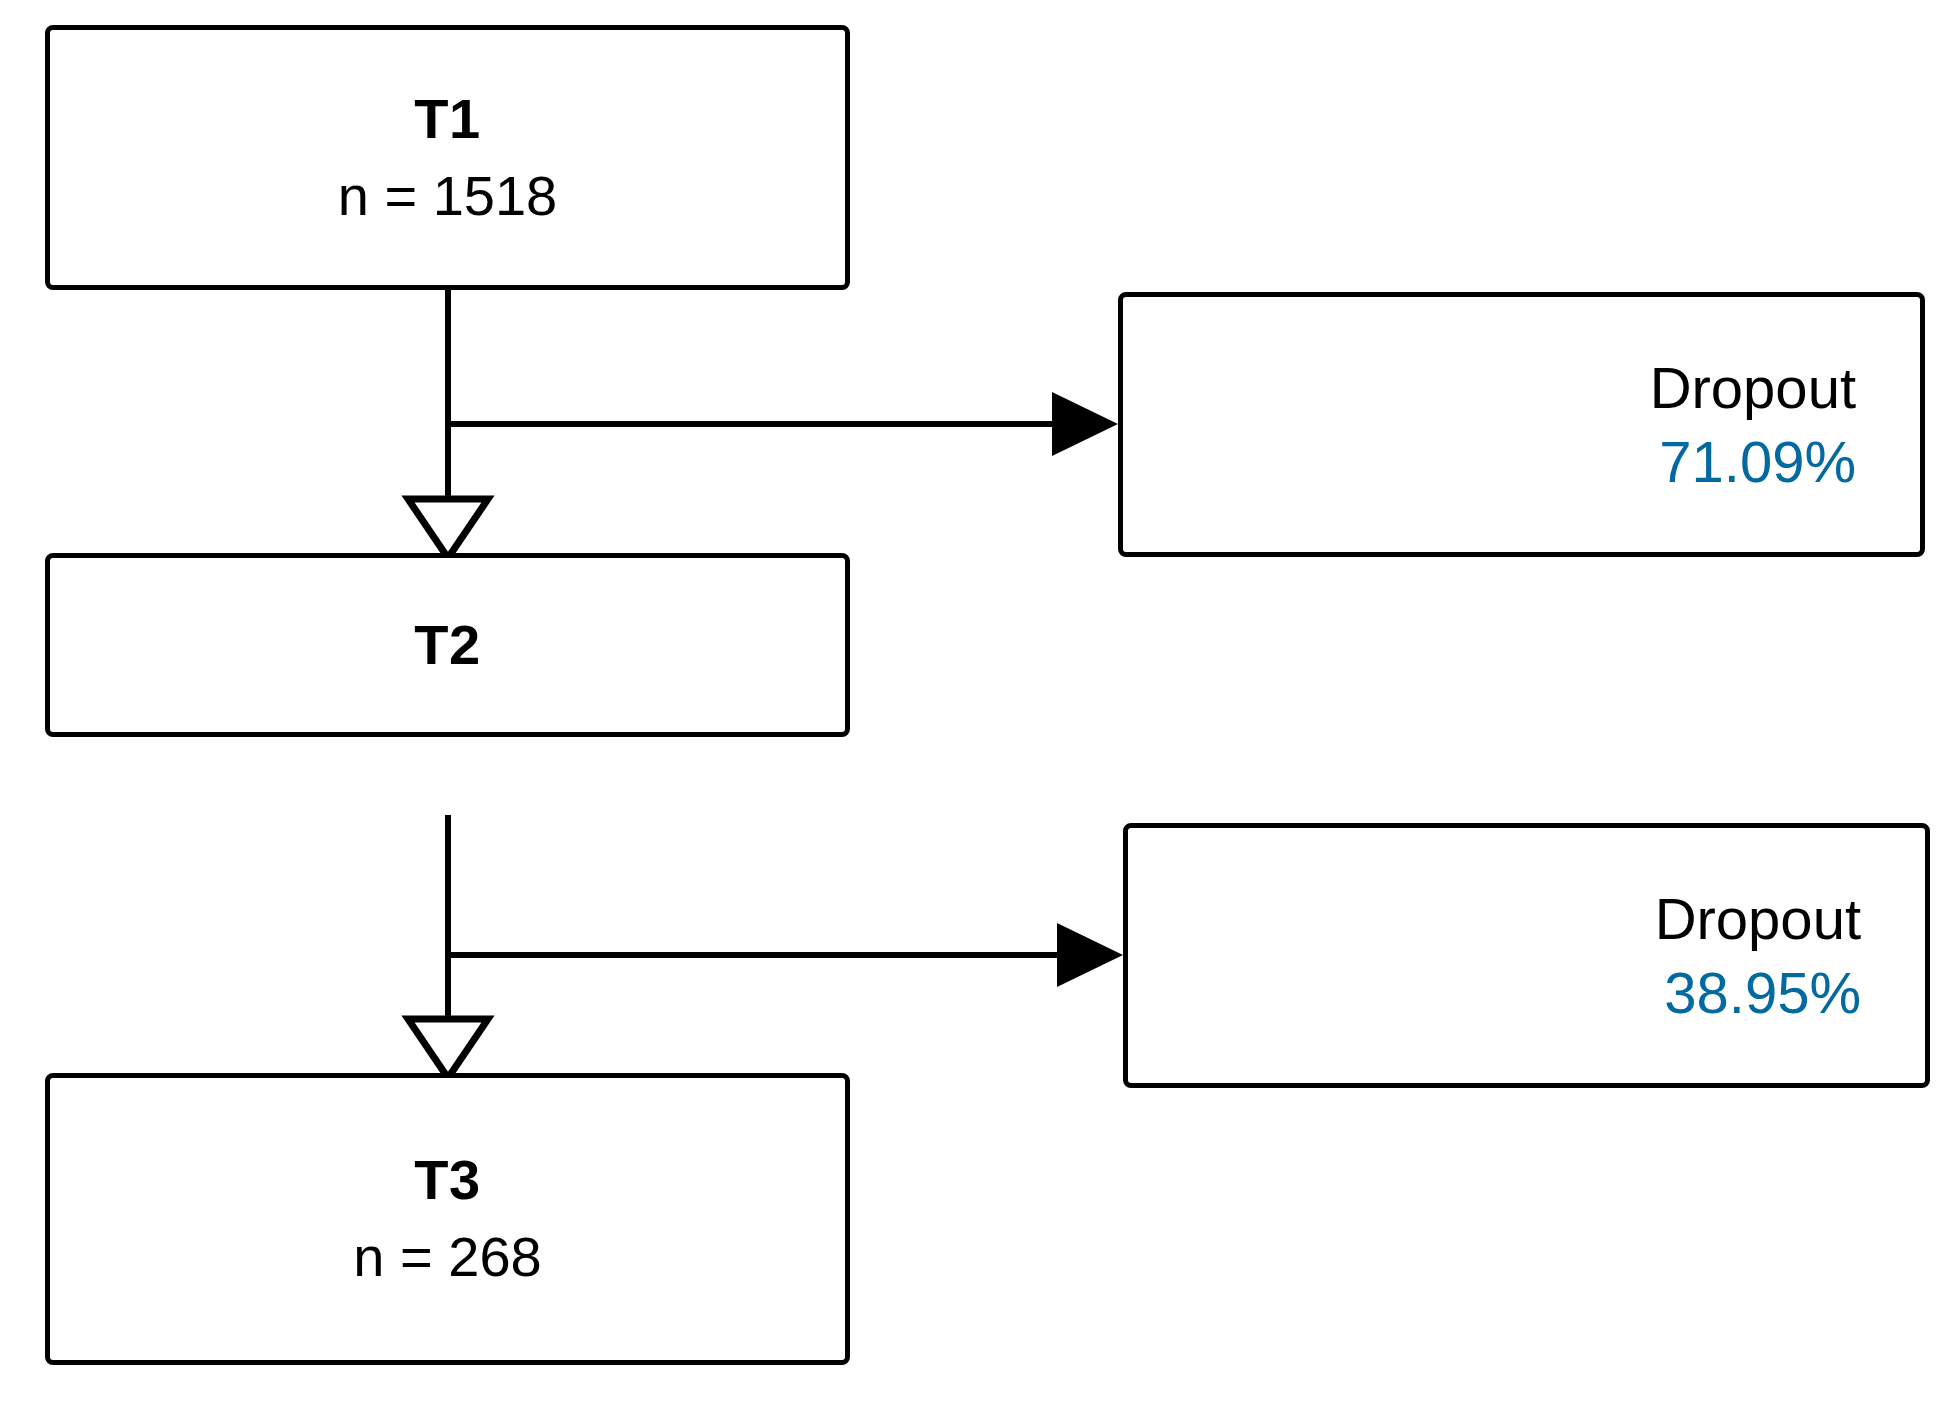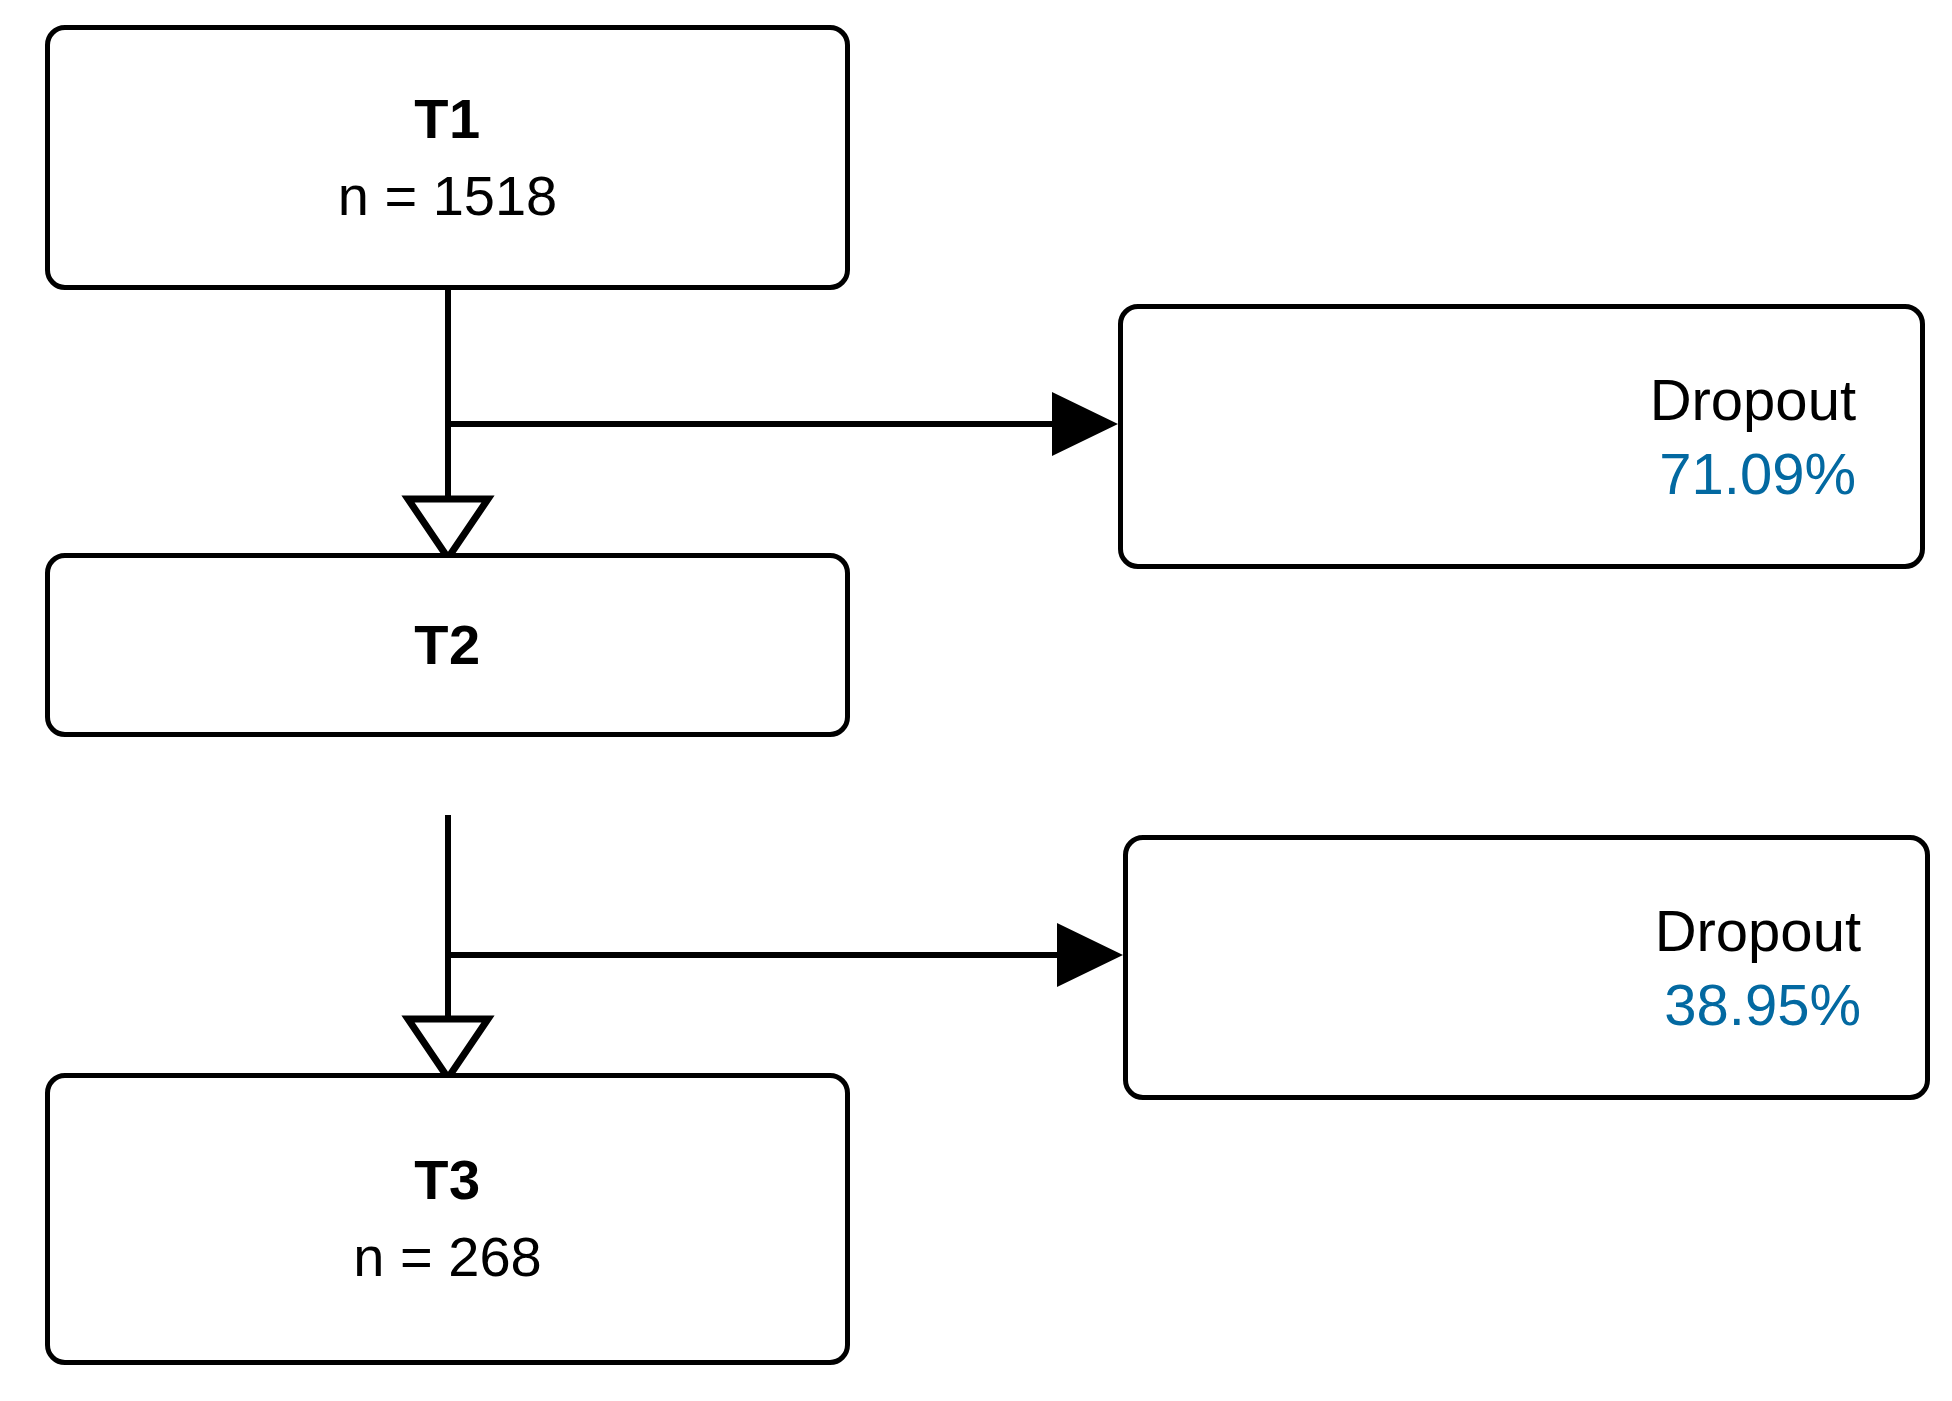--- a/index.html
+++ b/index.html
@@ -20,33 +20,32 @@
     top: 0;
     left: 0;
     width: 1952px;
     height: 1401px;
   }
   .node-box {
     position: absolute;
     box-sizing: border-box;
     background: #ffffff;
     border: 5px solid #000000;
-    border-radius: 20px;
+    border-radius: 8px;
     display: flex;
     flex-direction: column;
     justify-content: center;
   }
   .stage-box {
     align-items: center;
     text-align: center;
   }
   .dropout-box {
     align-items: flex-end;
     text-align: center;
-    margin-top: 12px;
   }
   .stage-title {
     font-size: 56px;
     font-weight: bold;
     color: #000000;
     line-height: 1.12;
     letter-spacing: 0.5px;
   }
   .stage-count {
     font-size: 56px;

